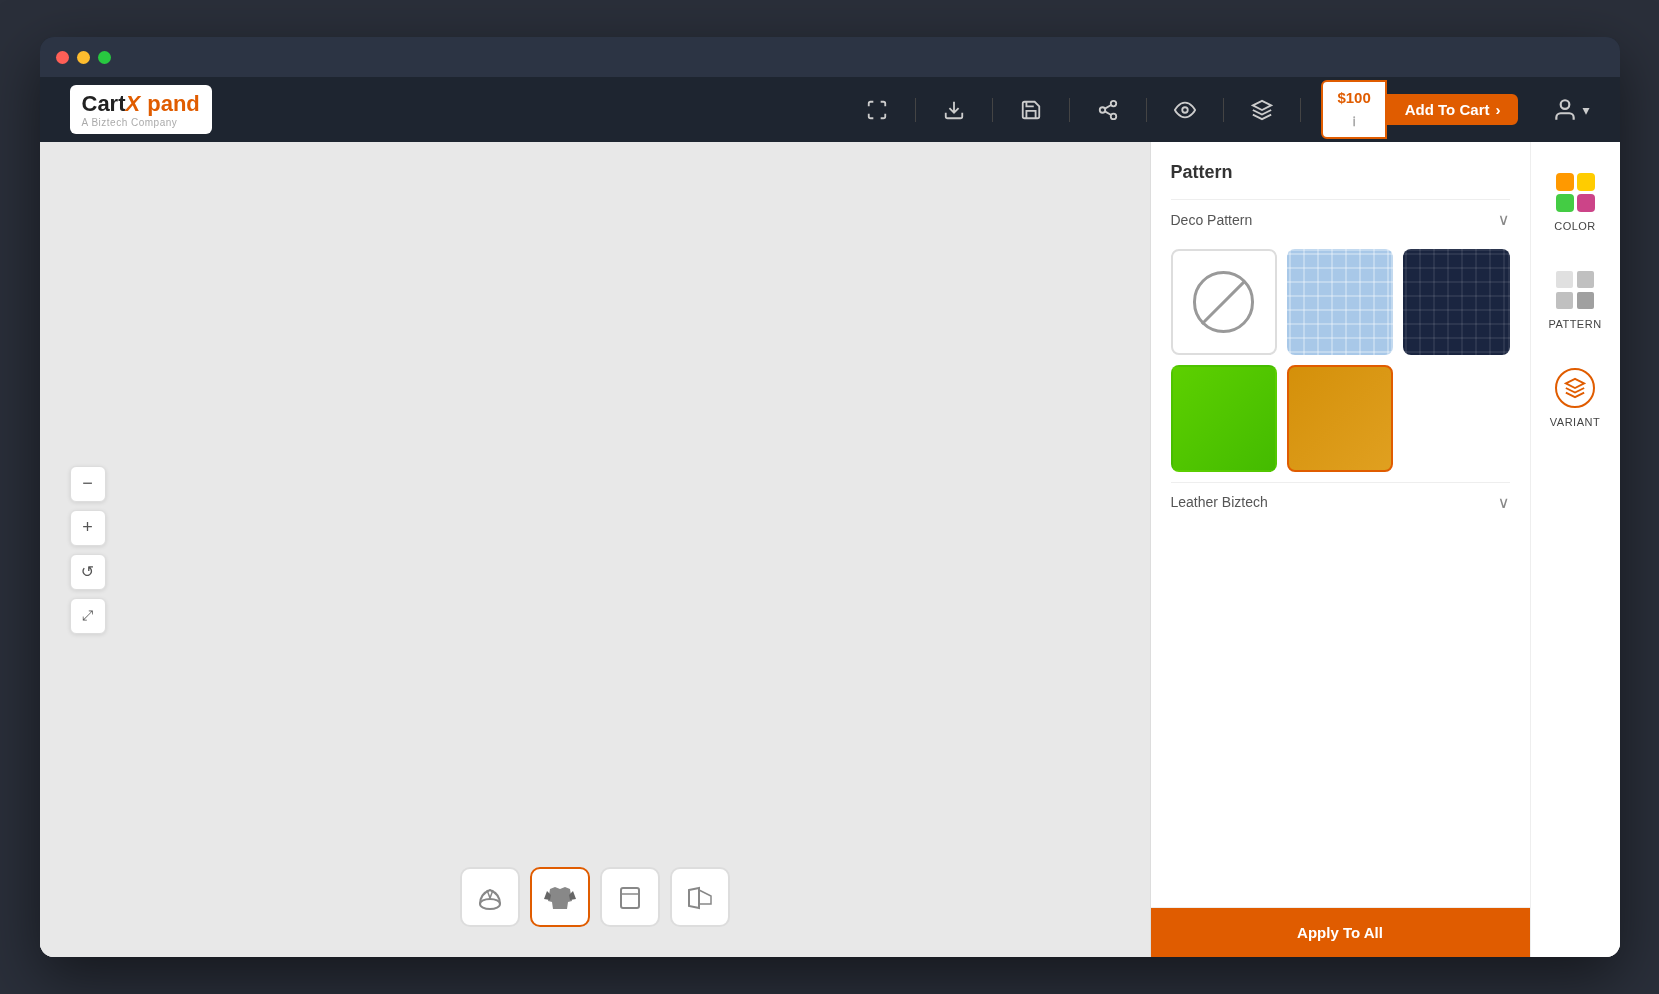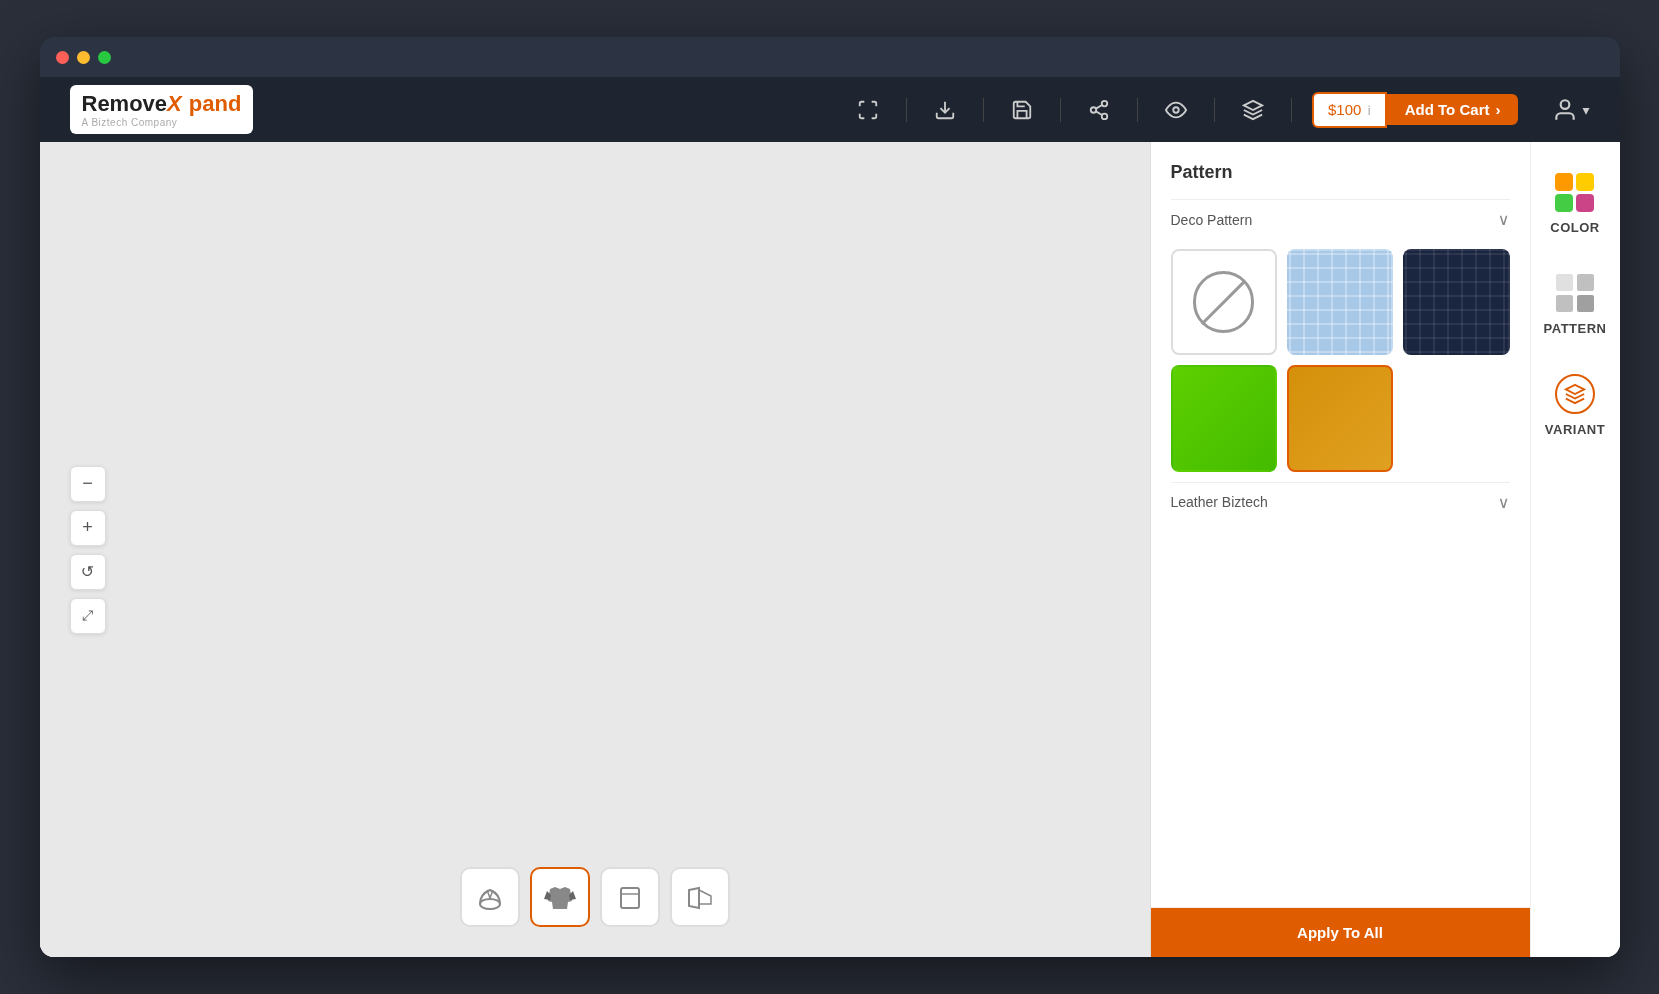--- a/index.html
+++ b/index.html
@@ -83,28 +83,29 @@
     }
     .nav-divider {
       width: 1px;
       height: 24px;
       background: #444;
     }
     .price-btn {
       background: white;
       border: 2px solid #e05c00;
       color: #e05c00;
-      font-weight: 400;
+      font-weight: 700;
       font-size: 15px;
       padding: 7px 14px;
       border-radius: 6px 0 0 6px;
       cursor: pointer;
       display: flex;
       align-items: center;
       gap: 6px;
+      flex-direction: column;
     }
     .add-cart-btn {
       background: #e05c00;
       border: 2px solid #e05c00;
       color: white;
       font-weight: 700;
       font-size: 15px;
       padding: 5px 16px;
       border-radius: 0 6px 6px 0;
       cursor: pointer;
@@ -357,22 +358,22 @@
     .sidebar-tool-icon {
       width: 44px;
       height: 44px;
       border-radius: 8px;
       display: flex;
       align-items: center;
       justify-content: center;
       font-size: 22px;
     }
     .sidebar-tool-label {
-      font-size: 13px;
-      font-weight: 700;
+      font-size: 11px;
+      font-weight: 400;
       color: #444;
       letter-spacing: 0.5px;
       text-align: center;
     }
     .color-dots {
       display: grid;
       grid-template-columns: 1fr 1fr;
       gap: 3px;
     }
     .color-dot-r { width: 18px; height: 18px; border-radius: 4px; background: #ff9900; }
@@ -411,21 +412,21 @@
     <div class="dot dot-green"></div>
   </div>
 
   <div class="app-content">
 
     <div class="navbar">
       <div class="logo-wrap">
         <div class="logo-bg">
           <div class="logo">
             <div class="logo-text">
-              <span style="color:#222;">Remove</span><span style="color:#e05c00; font-style:italic;">X</span><span style="color:#e05c00;margin-left:7px;">pand</span>
+              <span style="color:#222;">Cart</span><span style="color:#e05c00; font-style:italic;">X</span><span style="color:#e05c00;margin-left:7px;">pand</span>
             </div>
             <div class="logo-subtitle">A Biztech Company</div>
           </div>
         </div>
       </div>
 
       <div class="nav-icons">
         <button class="nav-icon-btn">
           <svg width="22" height="22" viewBox="0 0 24 24" fill="none" stroke="currentColor" stroke-width="2">
               <path d="M8 3H5a2 2 0 00-2 2v3m18 0V5a2 2 0 00-2-2h-3m0 18h3a2 2 0 002-2v-3M3 16v3a2 2 0 002 2h3"></path>

